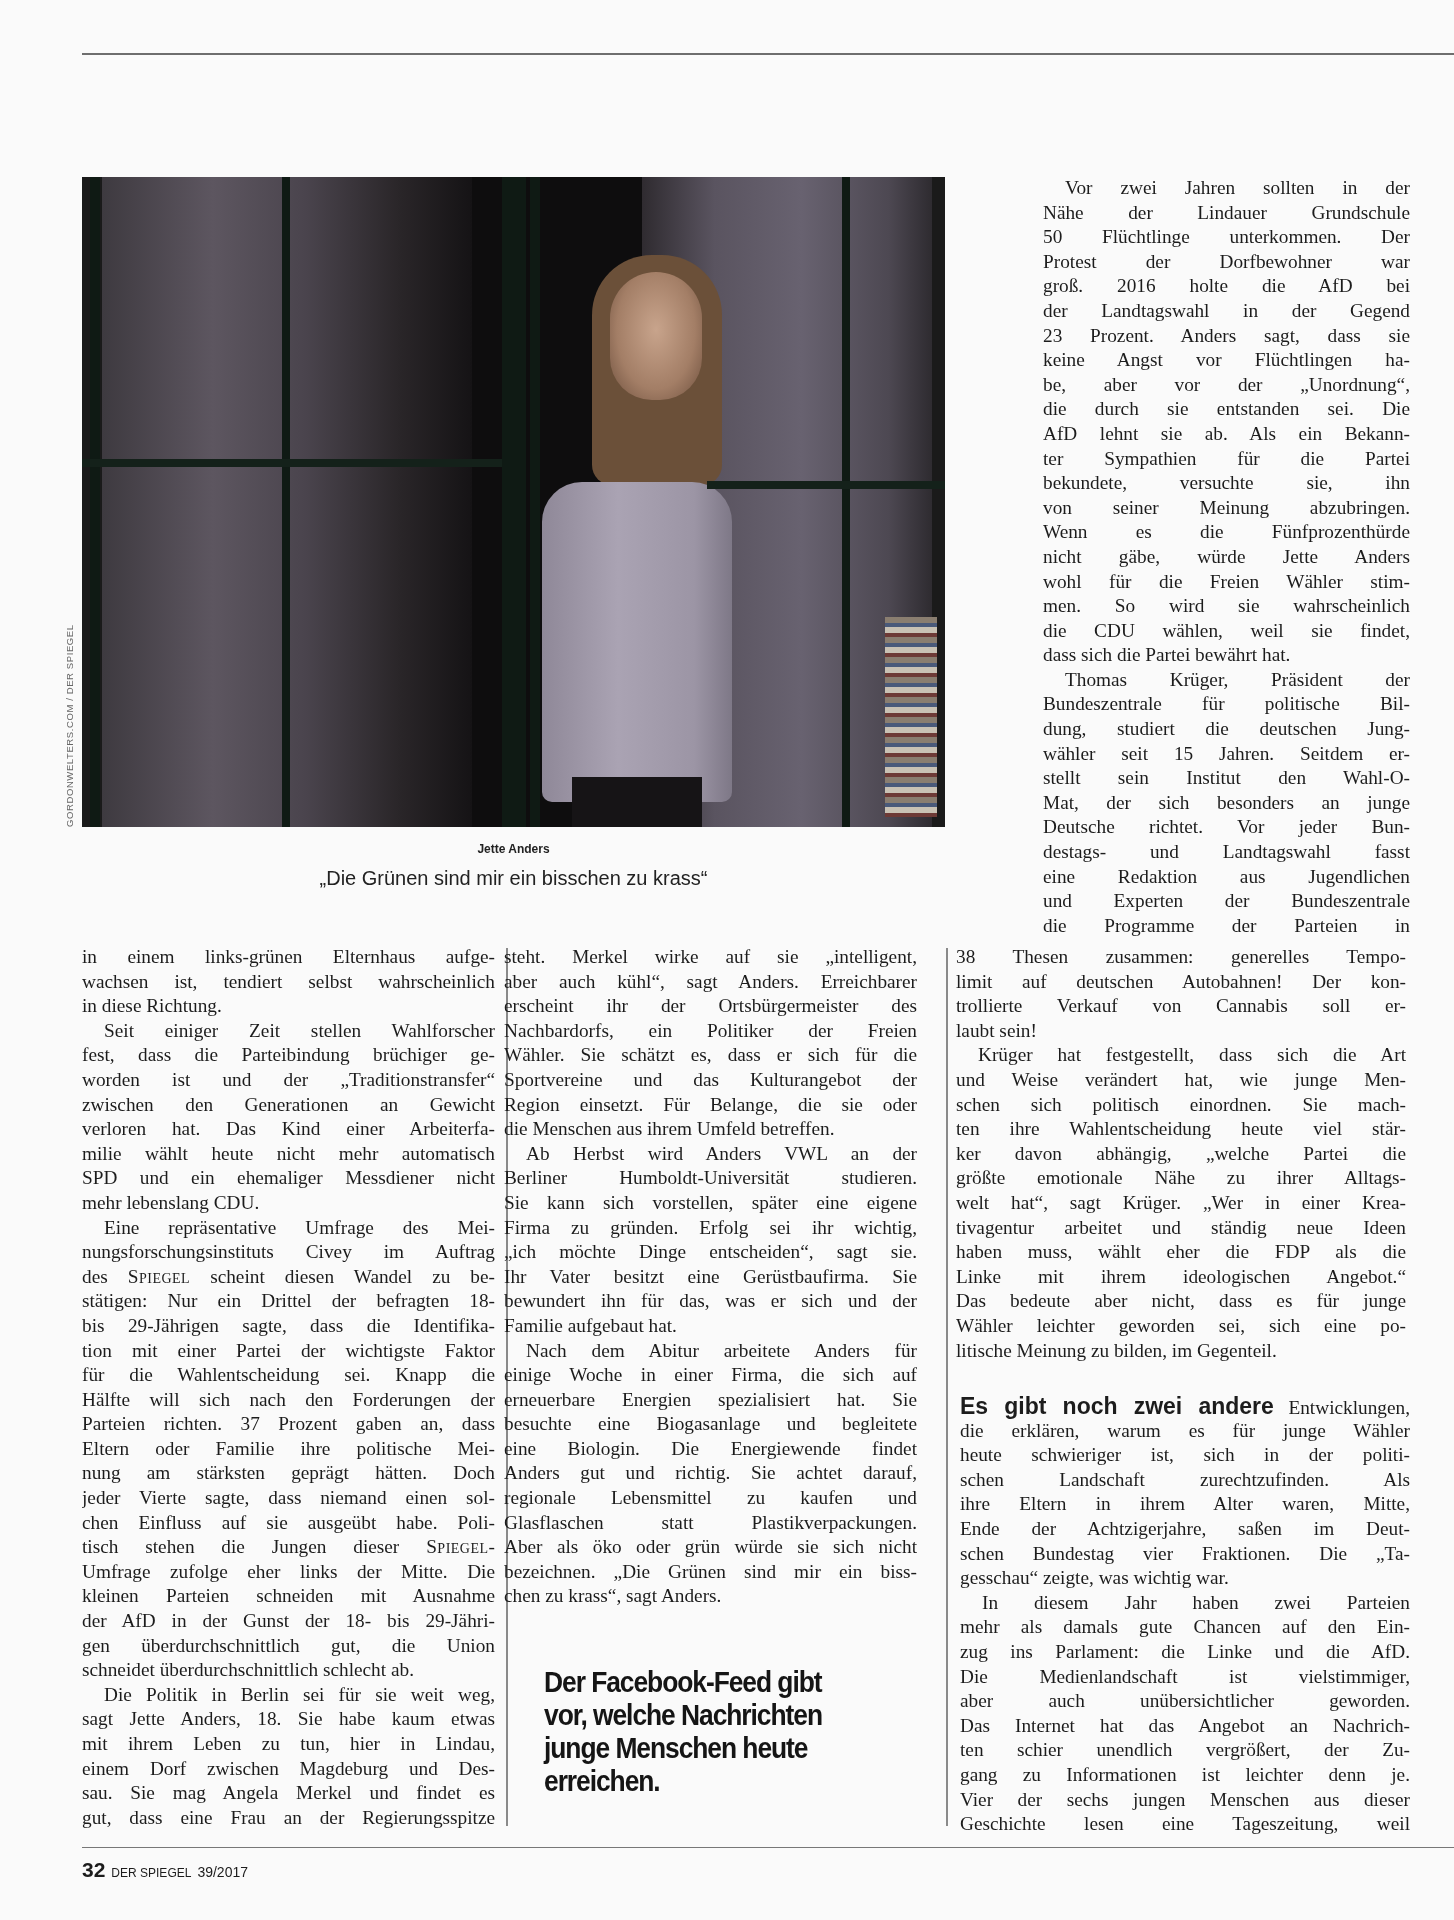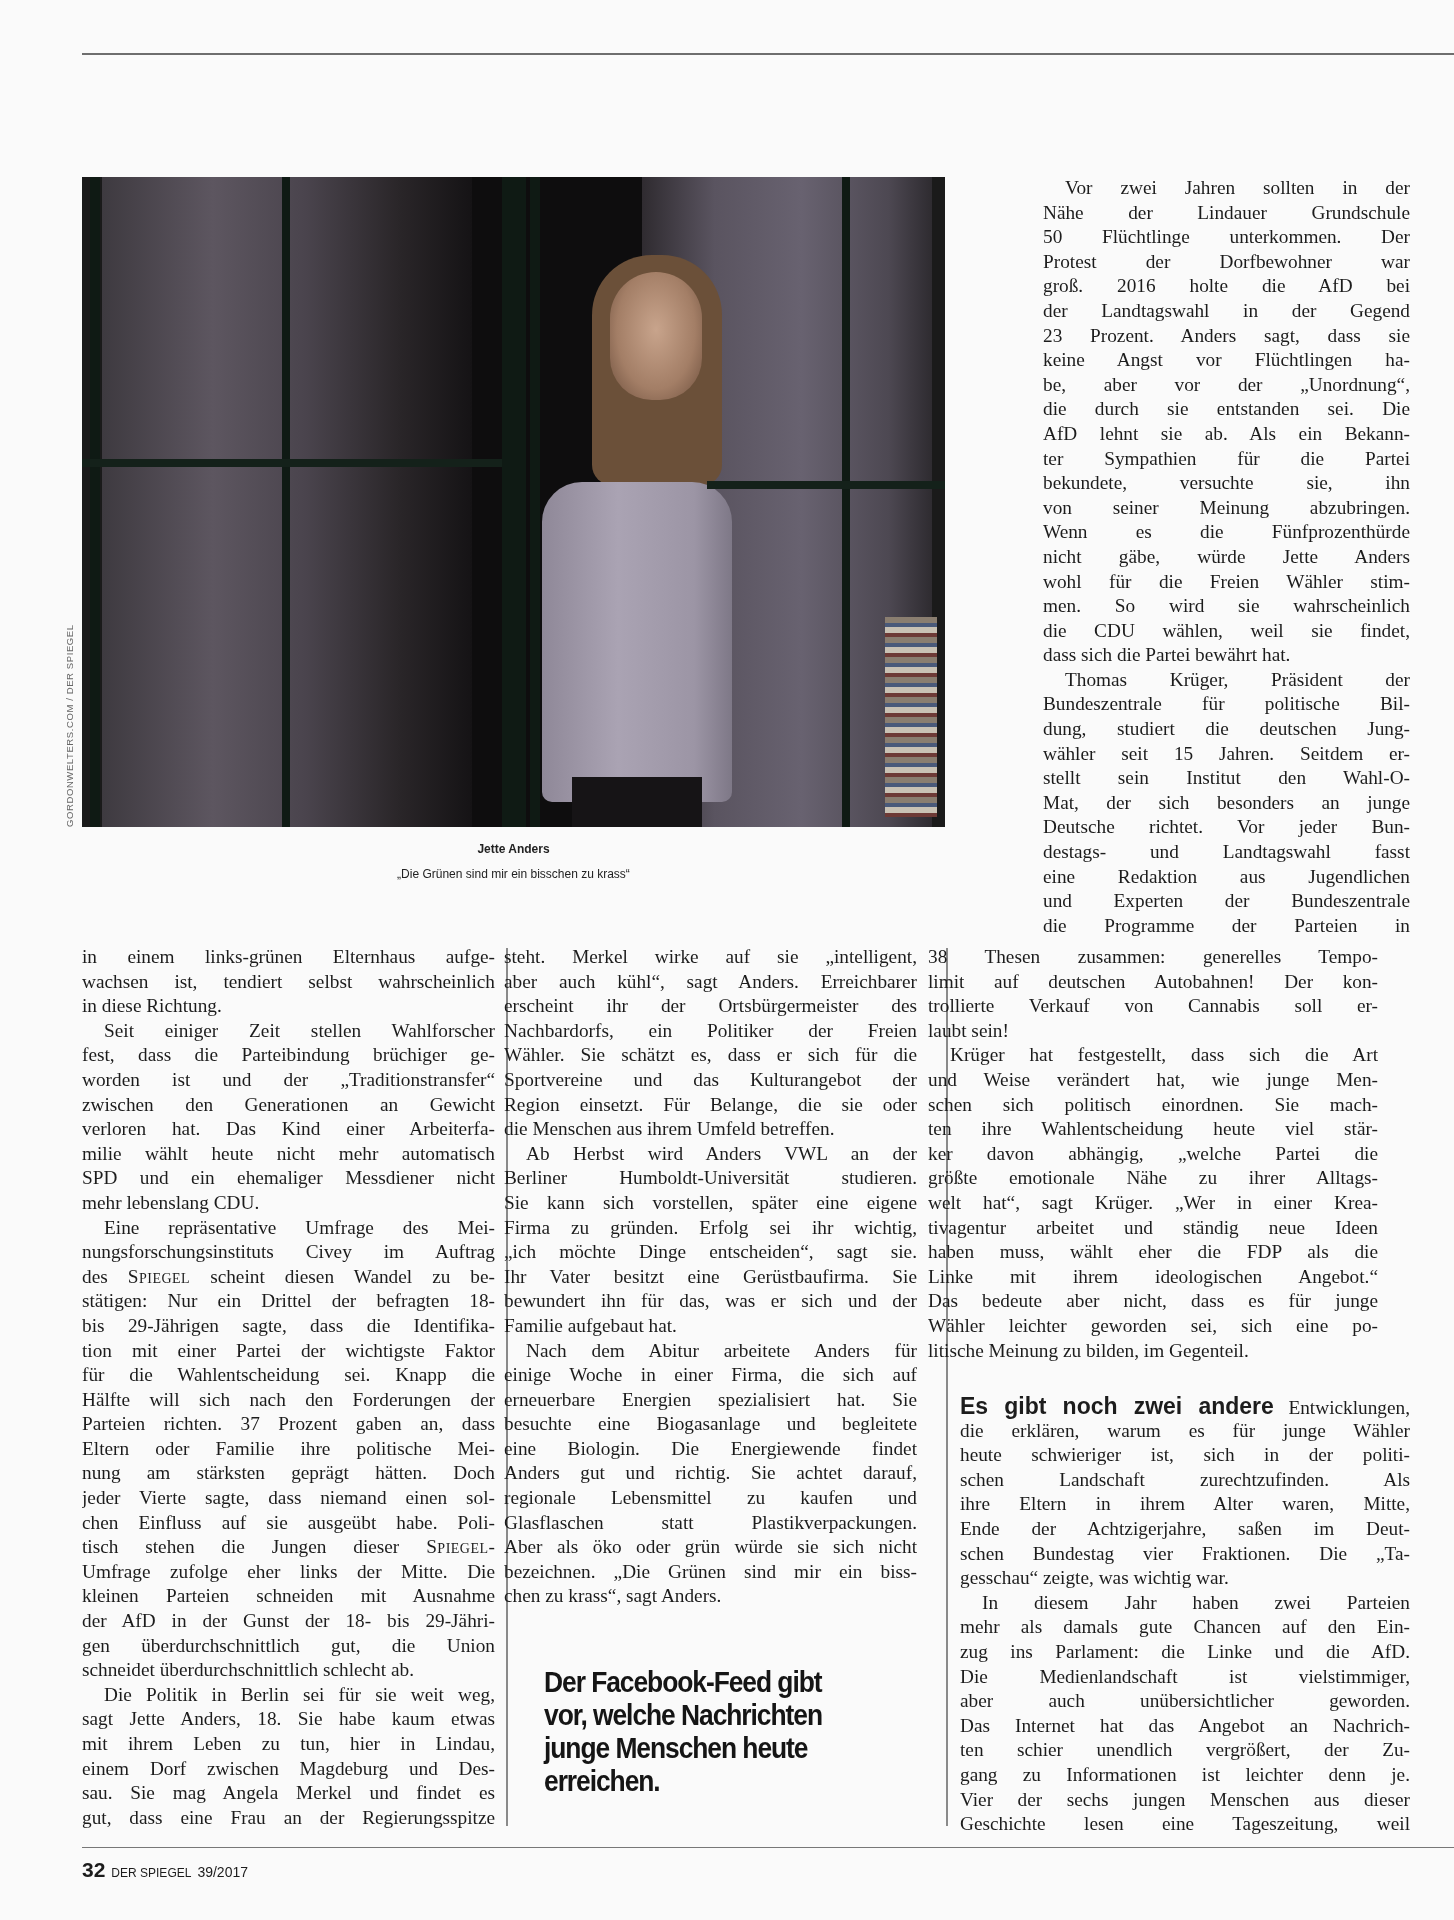--- a/index.html
+++ b/index.html
@@ -37,33 +37,33 @@
   .credit {
     position: absolute; left: 64px; top: 827px;
     transform: rotate(-90deg); transform-origin: left top;
     font-family: "Liberation Sans", "DejaVu Sans", sans-serif;
     font-size: 9.5px; letter-spacing: 0.6px; color: #666; white-space: nowrap;
   }
 
   .caption { position: absolute; left: 82px; width: 863px; text-align: center;
     font-family: "Liberation Sans", "DejaVu Sans", sans-serif; color: #222; }
   .caption-name { top: 842px; font-size: 12px; font-weight: bold; }
-  .caption-quote { top: 867px; font-size: 12px; text-align: center; }
+  .caption-quote { top: 867px; font-size: 20px; text-align: center; }
 
   .col { position: absolute; font-size: 19.3px; line-height: 24.6px; }
   .line { display: block; white-space: nowrap; text-align: justify; text-align-last: justify; height: 24.6px; overflow: hidden; }
   .line.last { text-align-last: left; }
   .line.indent { padding-left: 22px; }
   .sc { font-variant: small-caps; letter-spacing: 0.5px; }
   .lead { font-family: "Liberation Sans", "DejaVu Sans", sans-serif; font-weight: bold; font-size: 23px; }
 
   .col-left { left: 82px; top: 945px; width: 413px; }
   .col-mid { left: 504px; top: 945px; width: 413px; }
   .col-right-top { left: 1043px; top: 176px; width: 367px; }
-  .col-right-bot { left: 928px; top: 945px; width: 450px; }
+  .col-right-bot { left: 956px; top: 945px; width: 450px; }
   .col-right-bot2 { left: 960px; top: 1394px; width: 450px; }
 
   .pullquote {
     position: absolute; left: 544px; top: 1665px; width: 360px;
     font-family: "Liberation Sans", "DejaVu Sans", sans-serif;
     font-weight: bold; font-size: 30px; line-height: 33px; letter-spacing: -1.2px;
     color: #151515; transform: scaleX(0.88); transform-origin: left top;
   }
   .pullquote span { display: block; white-space: nowrap; }
 

